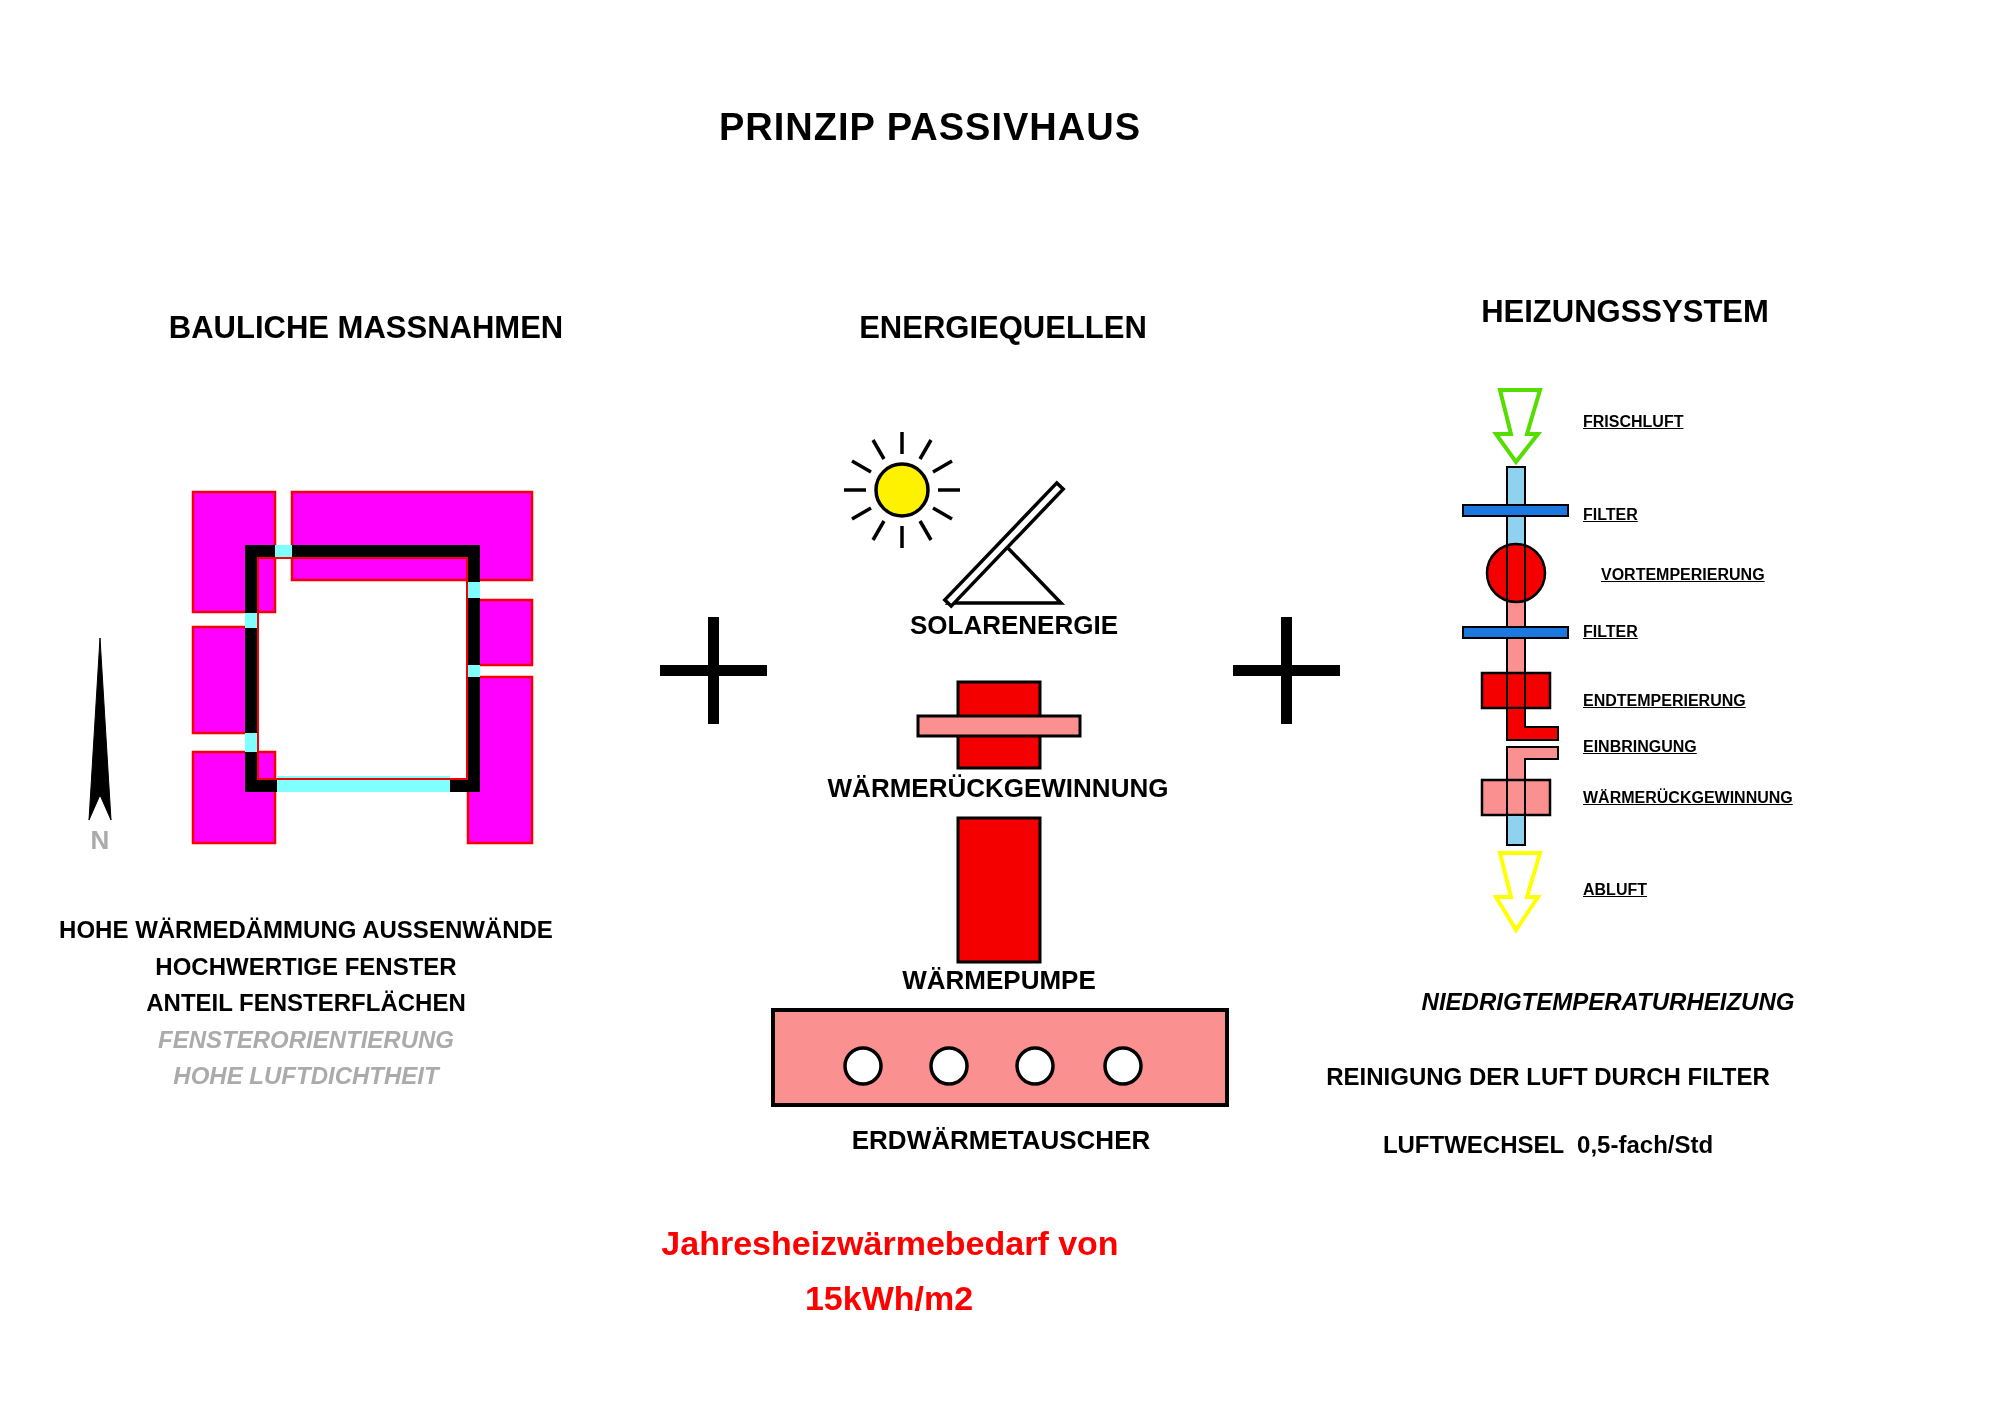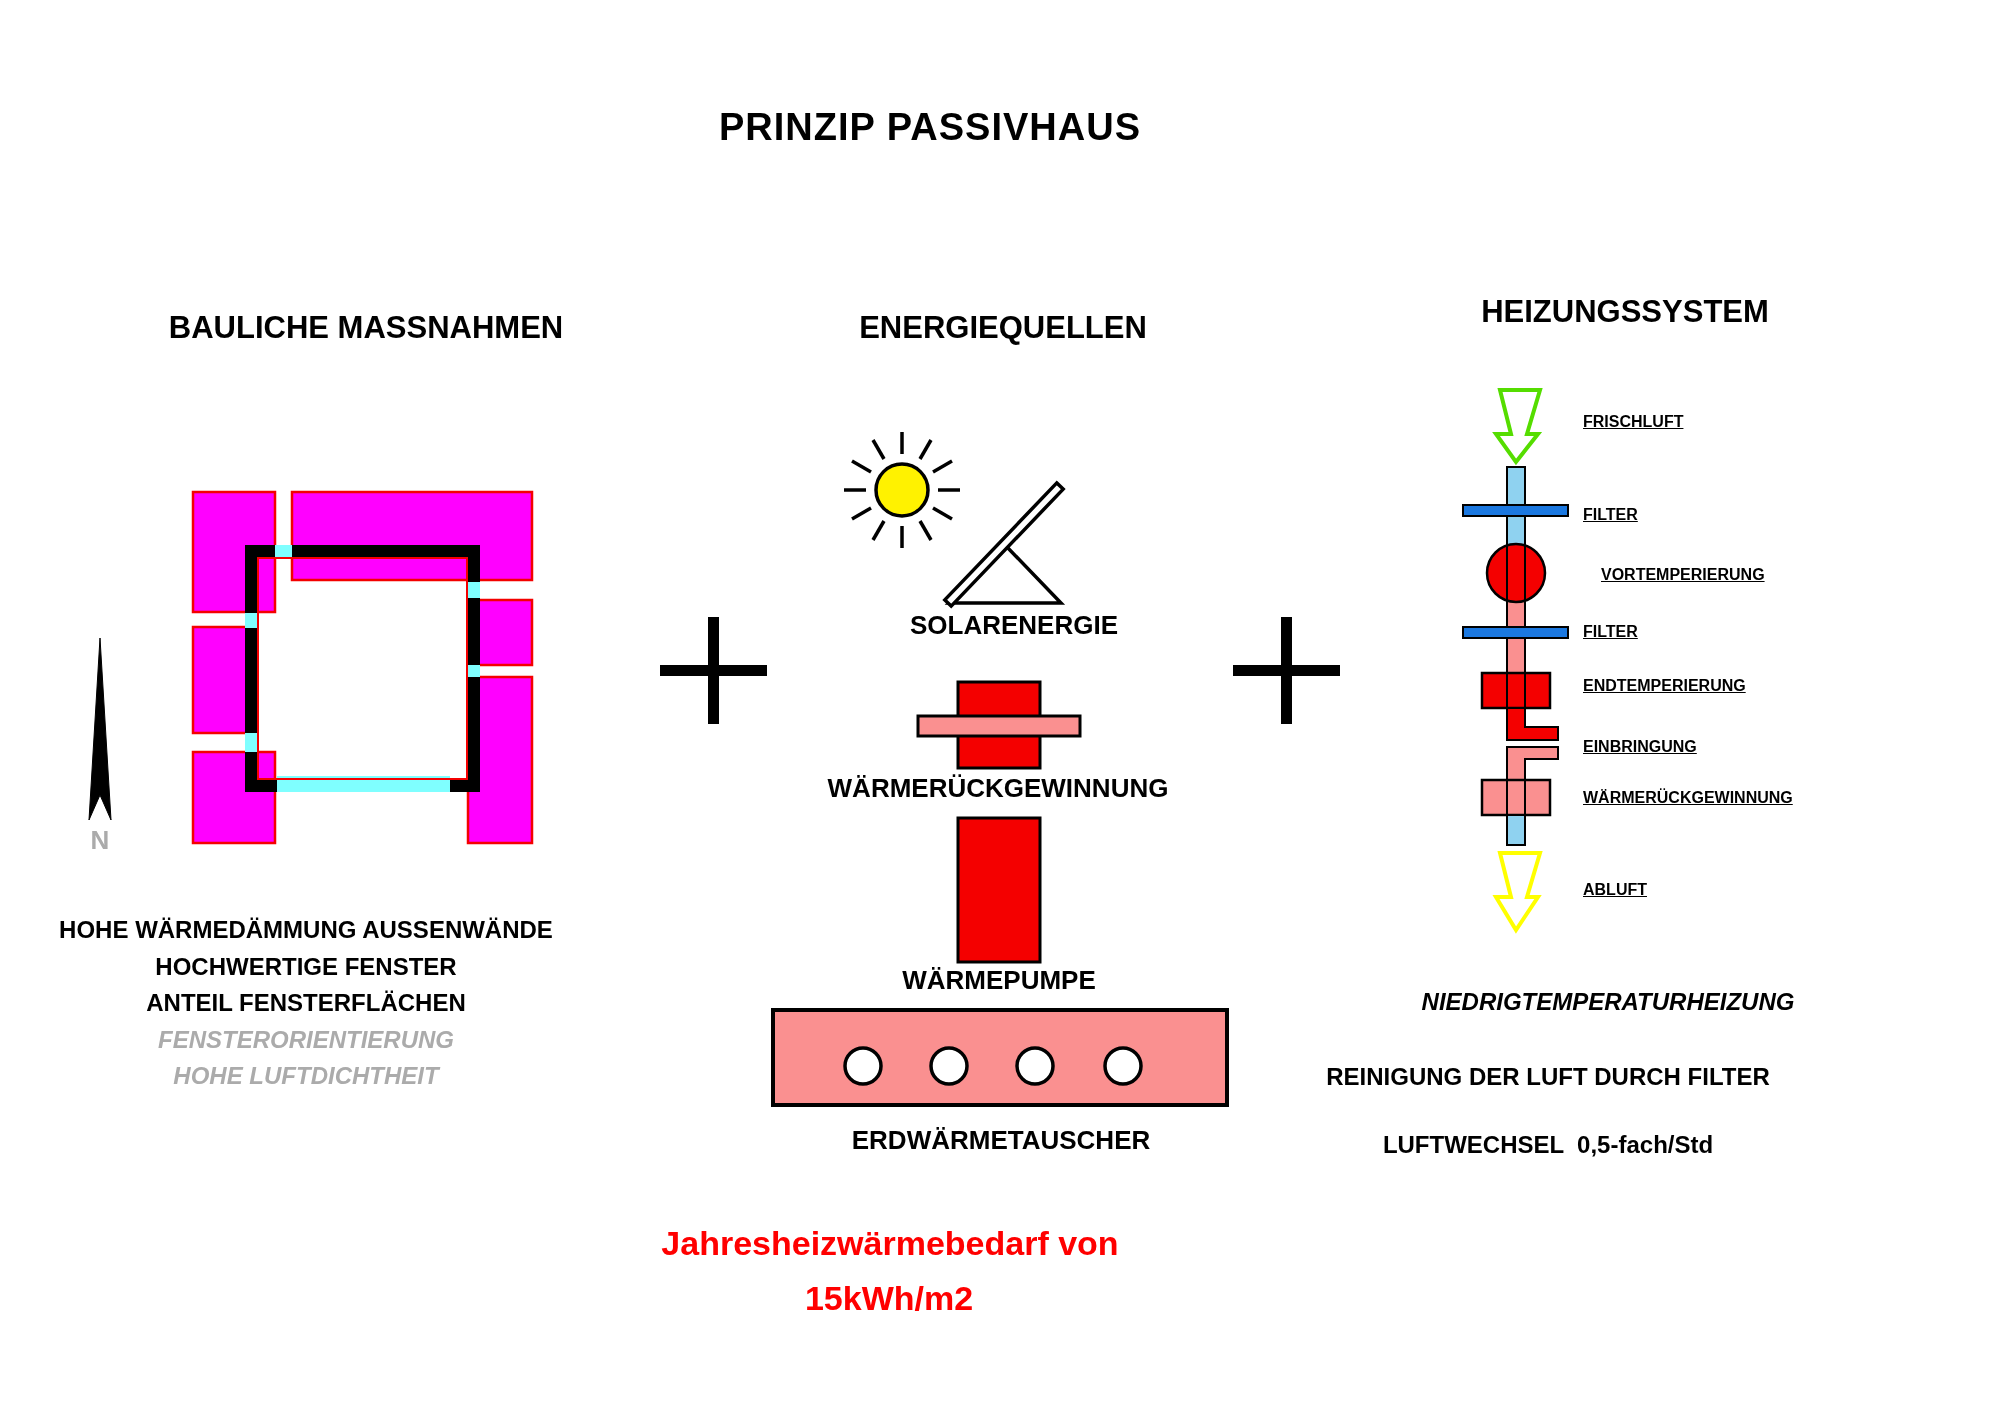--- a/index.html
+++ b/index.html
@@ -168,21 +168,21 @@
 
   <div class="lbl mlabel center" style="left:1014px; top:625px;">SOLARENERGIE</div>
   <div class="lbl mlabel center" style="left:998px; top:788px;">WÄRMERÜCKGEWINNUNG</div>
   <div class="lbl mlabel center" style="left:999px; top:980px;">WÄRMEPUMPE</div>
   <div class="lbl mlabel center" style="left:1001px; top:1140px;">ERDWÄRMETAUSCHER</div>
 
   <div class="lbl rlabel leftalign" style="left:1583px; top:422px;">FRISCHLUFT</div>
   <div class="lbl rlabel leftalign" style="left:1583px; top:515px;">FILTER</div>
   <div class="lbl rlabel leftalign" style="left:1601px; top:575px;">VORTEMPERIERUNG</div>
   <div class="lbl rlabel leftalign" style="left:1583px; top:632px;">FILTER</div>
-  <div class="lbl rlabel leftalign" style="left:1583px; top:686px;text-align:center;">ENDTEMPERIERUNG</div>
+  <div class="lbl rlabel leftalign" style="left:1583px; top:701px;text-align:center;">ENDTEMPERIERUNG</div>
   <div class="lbl rlabel leftalign" style="left:1583px; top:747px;">EINBRINGUNG</div>
   <div class="lbl rlabel leftalign" style="left:1583px; top:798px;">WÄRMERÜCKGEWINNUNG</div>
   <div class="lbl rlabel leftalign" style="left:1583px; top:890px;">ABLUFT</div>
 
   <div class="lbl note center" style="left:1608px; top:1002px;font-style:italic;">NIEDRIGTEMPERATURHEIZUNG</div>
   <div class="lbl note center" style="left:1548px; top:1077px;">REINIGUNG DER LUFT DURCH FILTER</div>
   <div class="lbl note center pre" style="left:1548px; top:1145px;">LUFTWECHSEL  0,5-fach/Std</div>
 
   <div class="lbl redtext center" style="left:890px; top:1243px;">Jahresheizwärmebedarf von</div>
   <div class="lbl redtext center" style="left:889px; top:1298px;">15kWh/m2</div>

